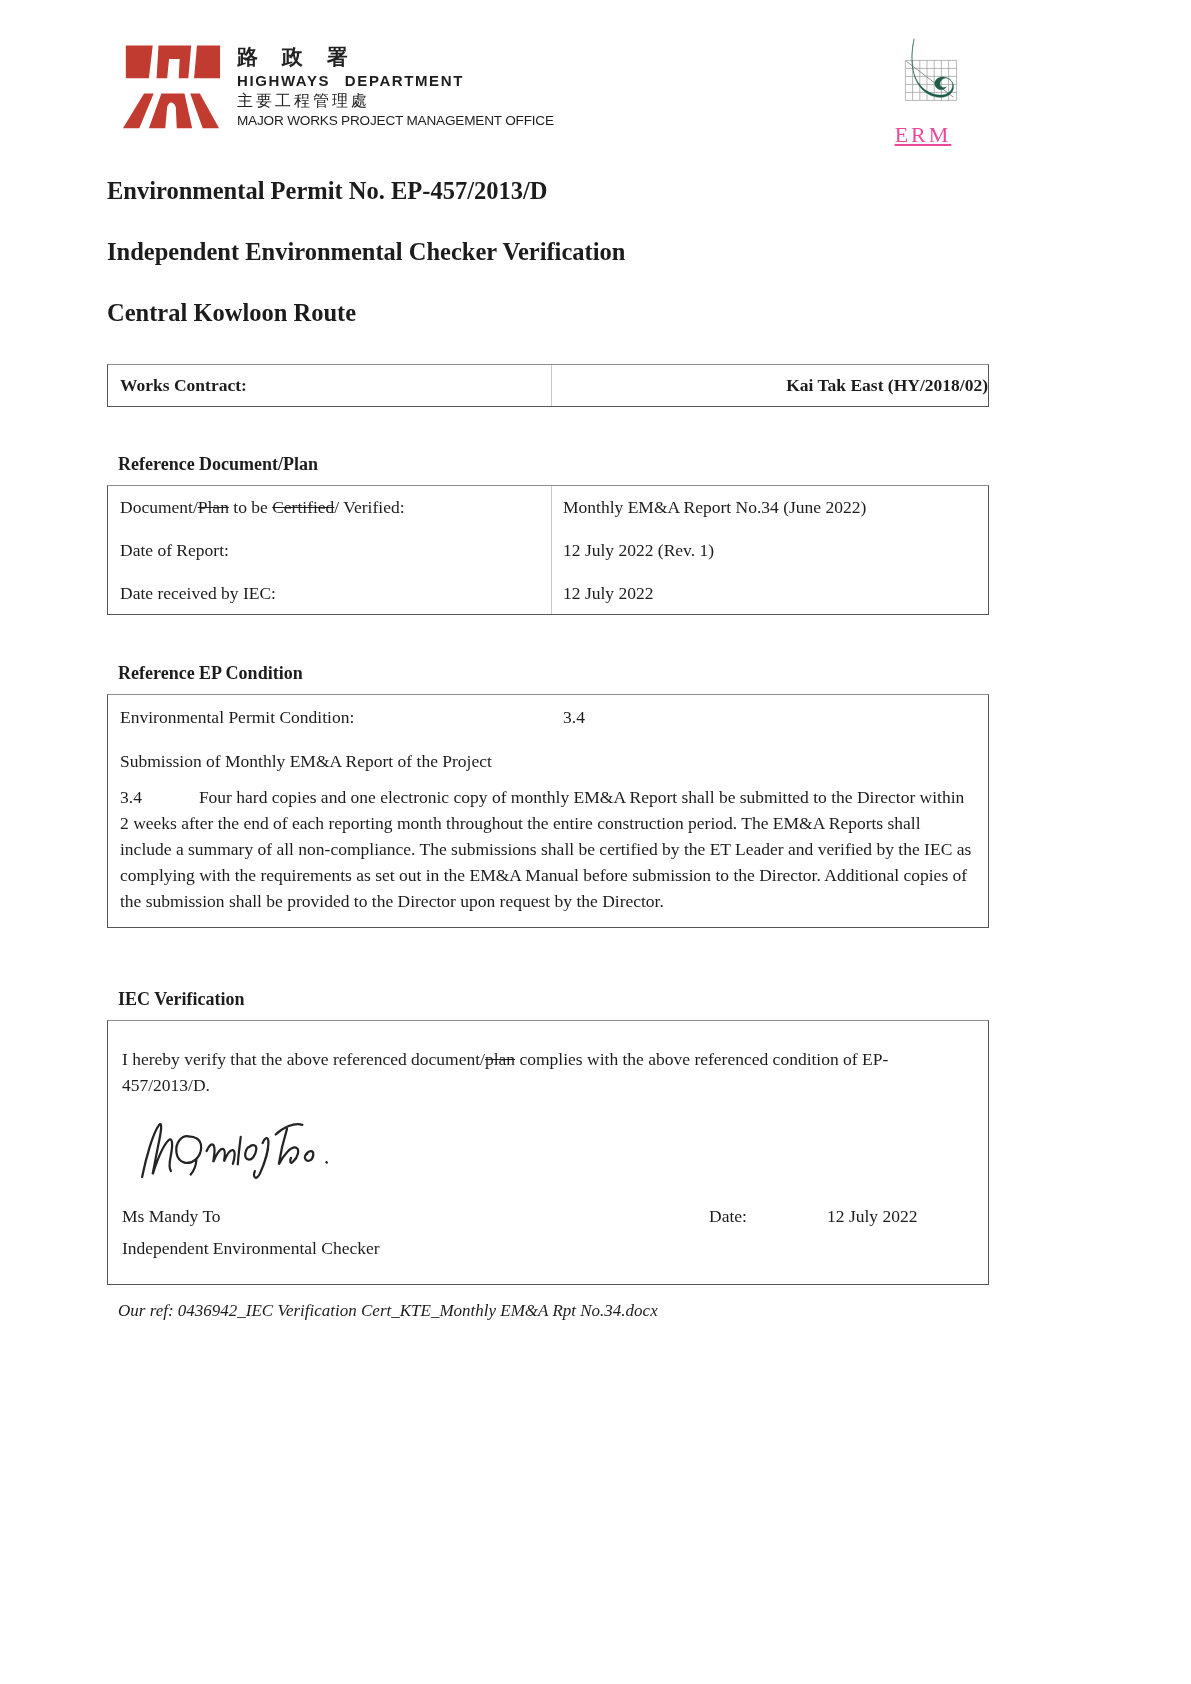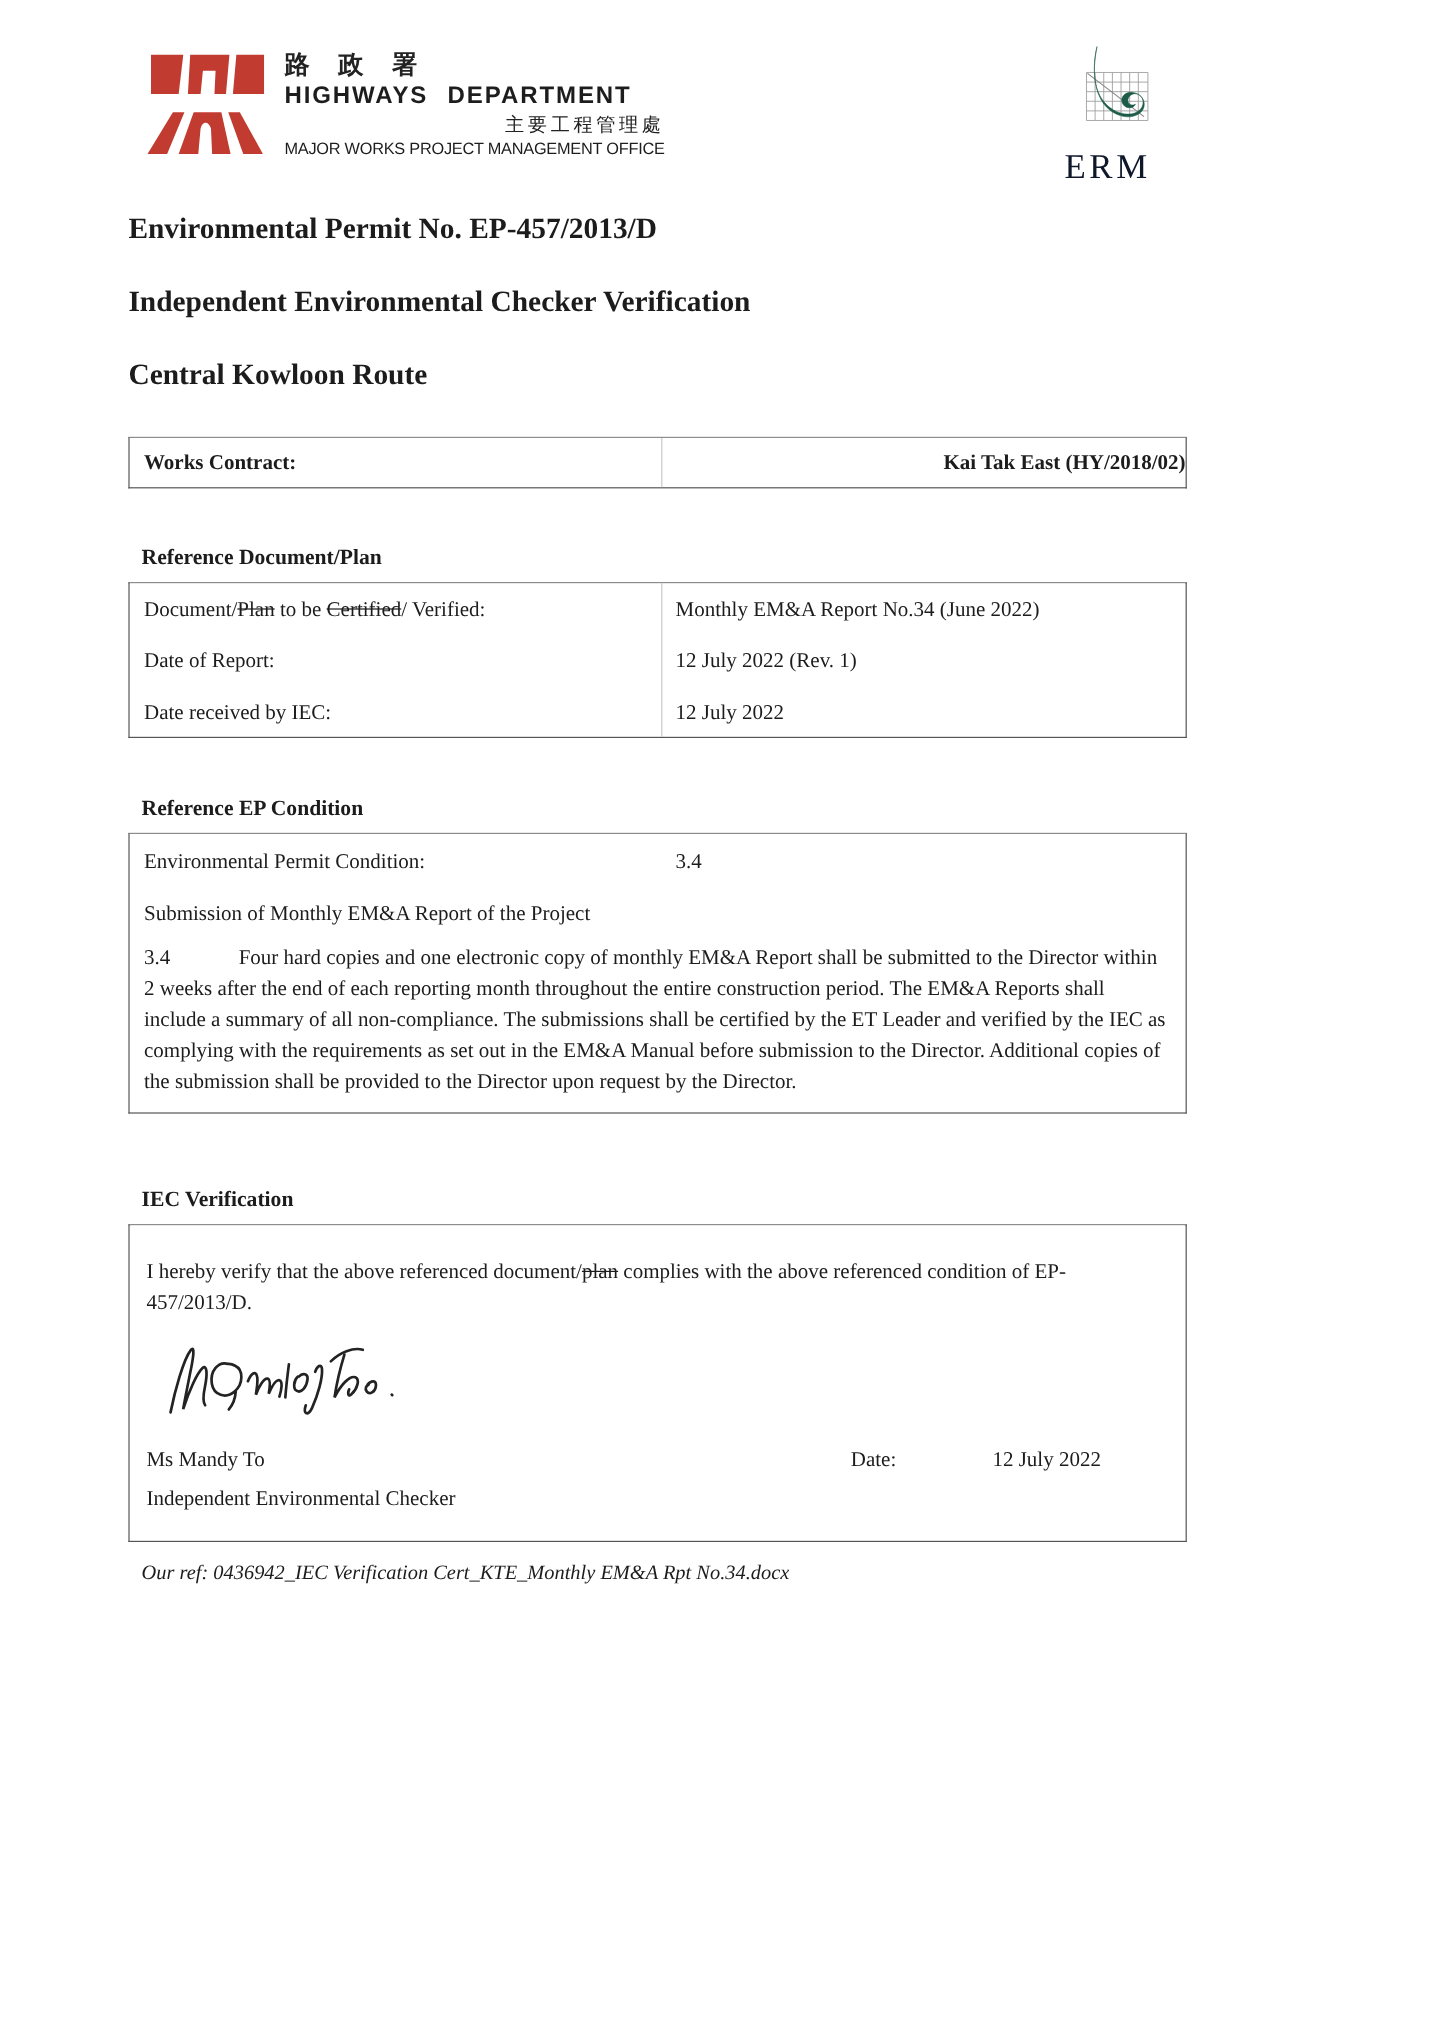--- a/index.html
+++ b/index.html
@@ -14,26 +14,26 @@
     border-radius:22px;
   }
   .inner { padding:38px 161px 0 107px; }
 
   
   .header { display:flex; justify-content:space-between; align-items:flex-start; height:100px; }
   .hd-wrap { display:flex; gap:16px; margin-left:14px; }
   .hd-text { display:flex; flex-direction:column; justify-content:center; gap:1px;
              font-family:"Liberation Sans", sans-serif; padding-top:2px; }
   .hd-cn1 { font-size:21px; letter-spacing:9px; font-weight:600; color:#222; }
-  .hd-en1 { font-size:20px; font-weight:bold; letter-spacing:1.6px; word-spacing:9px; color:#1d1d1d; }
-  .hd-cn2 { font-size:16px; letter-spacing:3px; color:#222; margin-top:1px;text-align:right; }
+  .hd-en1 { font-size:15px; font-weight:bold; letter-spacing:1.6px; word-spacing:9px; color:#1d1d1d; }
+  .hd-cn2 { font-size:16px; letter-spacing:3px; color:#222; margin-top:1px; }
   .hd-en2 { font-size:13.6px; letter-spacing:-0.2px; color:#1d1d1d; }
   .erm-wrap { margin-right:26px; text-align:center; }
-  .erm-text { font-family:"Liberation Serif", serif; font-size:29px; letter-spacing:3px;
-              color:#0f172a; margin-top:-8px; font-weight:normal; }
+  .erm-text { font-family:"Liberation Serif", serif; font-size:22px; letter-spacing:3px;
+              color:#ec4899; margin-top:-8px; font-weight:normal;text-decoration:underline; }
 
   
   .titles { margin-top:38px; text-align:left; }
   .title { font-size:24.5px; font-weight:bold; margin:0; line-height:30px; }
   .title + .title { margin-top:31px; }
 
   
   .box { border:1.5px solid #565656; border-top-color:#8d8d8d; background:#fff; position:relative;justify-content:space-between; }
   .with-divider::after {
     content:""; position:absolute; top:0; bottom:0; left:443px; width:1px; background:#c9c9c9;

